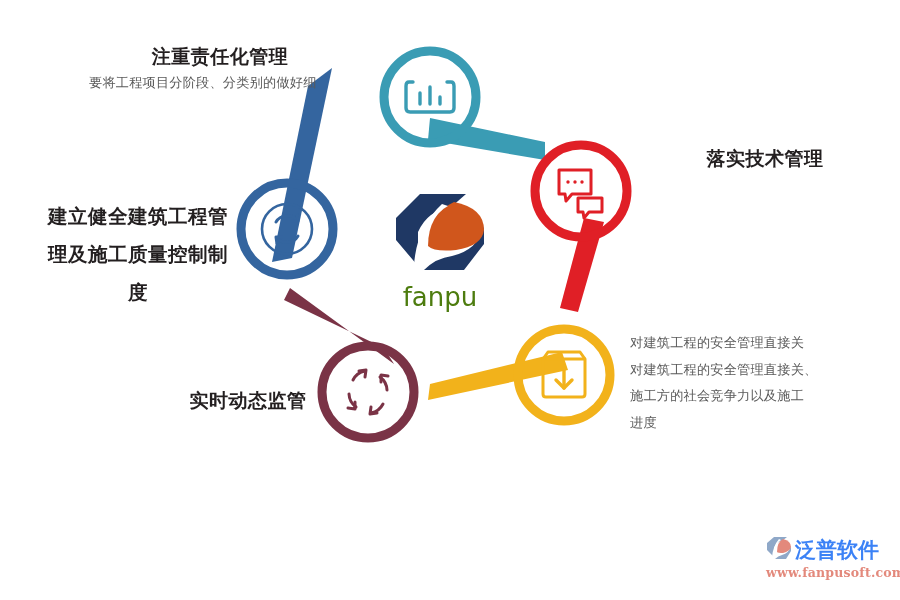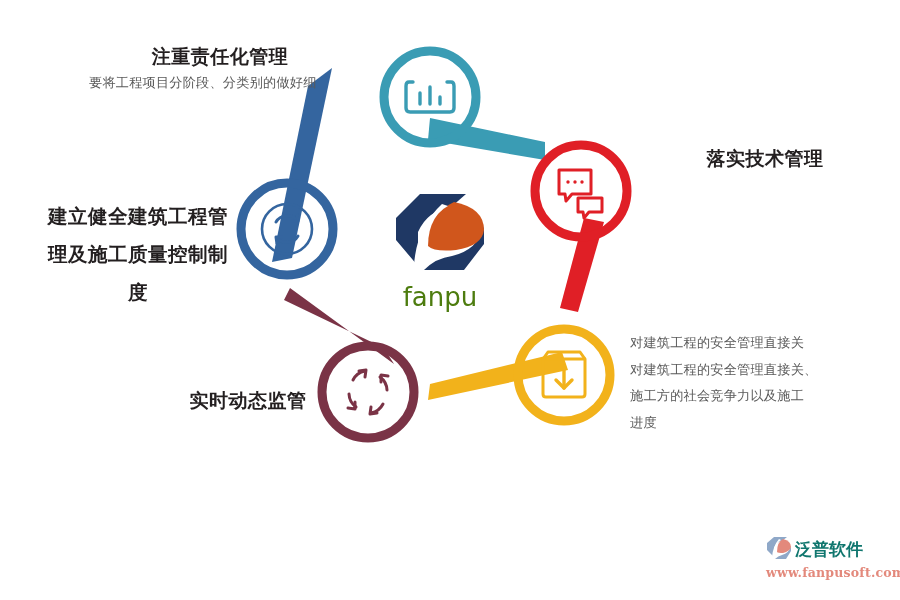--- a/index.html
+++ b/index.html
@@ -75,22 +75,22 @@
   }
 
   
   #watermark {
     position: absolute; left: 766px; top: 536px;
     width: 128px; height: 56px;
   }
   #watermark .wm-row { display: flex; align-items: center; }
   #watermark .wm-cn {
     font-family: "DejaVu Serif", "Liberation Serif", serif;
-    font-size: 17px; font-weight: 700;
-    color: #0f766e; letter-spacing: 0px; line-height: 1;
+    font-size: 21px; font-weight: 700;
+    color: #3b82f6; letter-spacing: 0px; line-height: 1;
   }
   #watermark .wm-url {
     font-family: "DejaVu Serif", "Liberation Serif", serif;
     font-size: 12.5px; font-weight: 700;
     color: #e3897c; letter-spacing: 0.2px;
     margin-top: 3px; text-align: right;
   }
   #watermark .wm-mark { width: 26px; height: 26px; margin-right: 3px; flex: 0 0 auto; }
 </style>
 </head>

